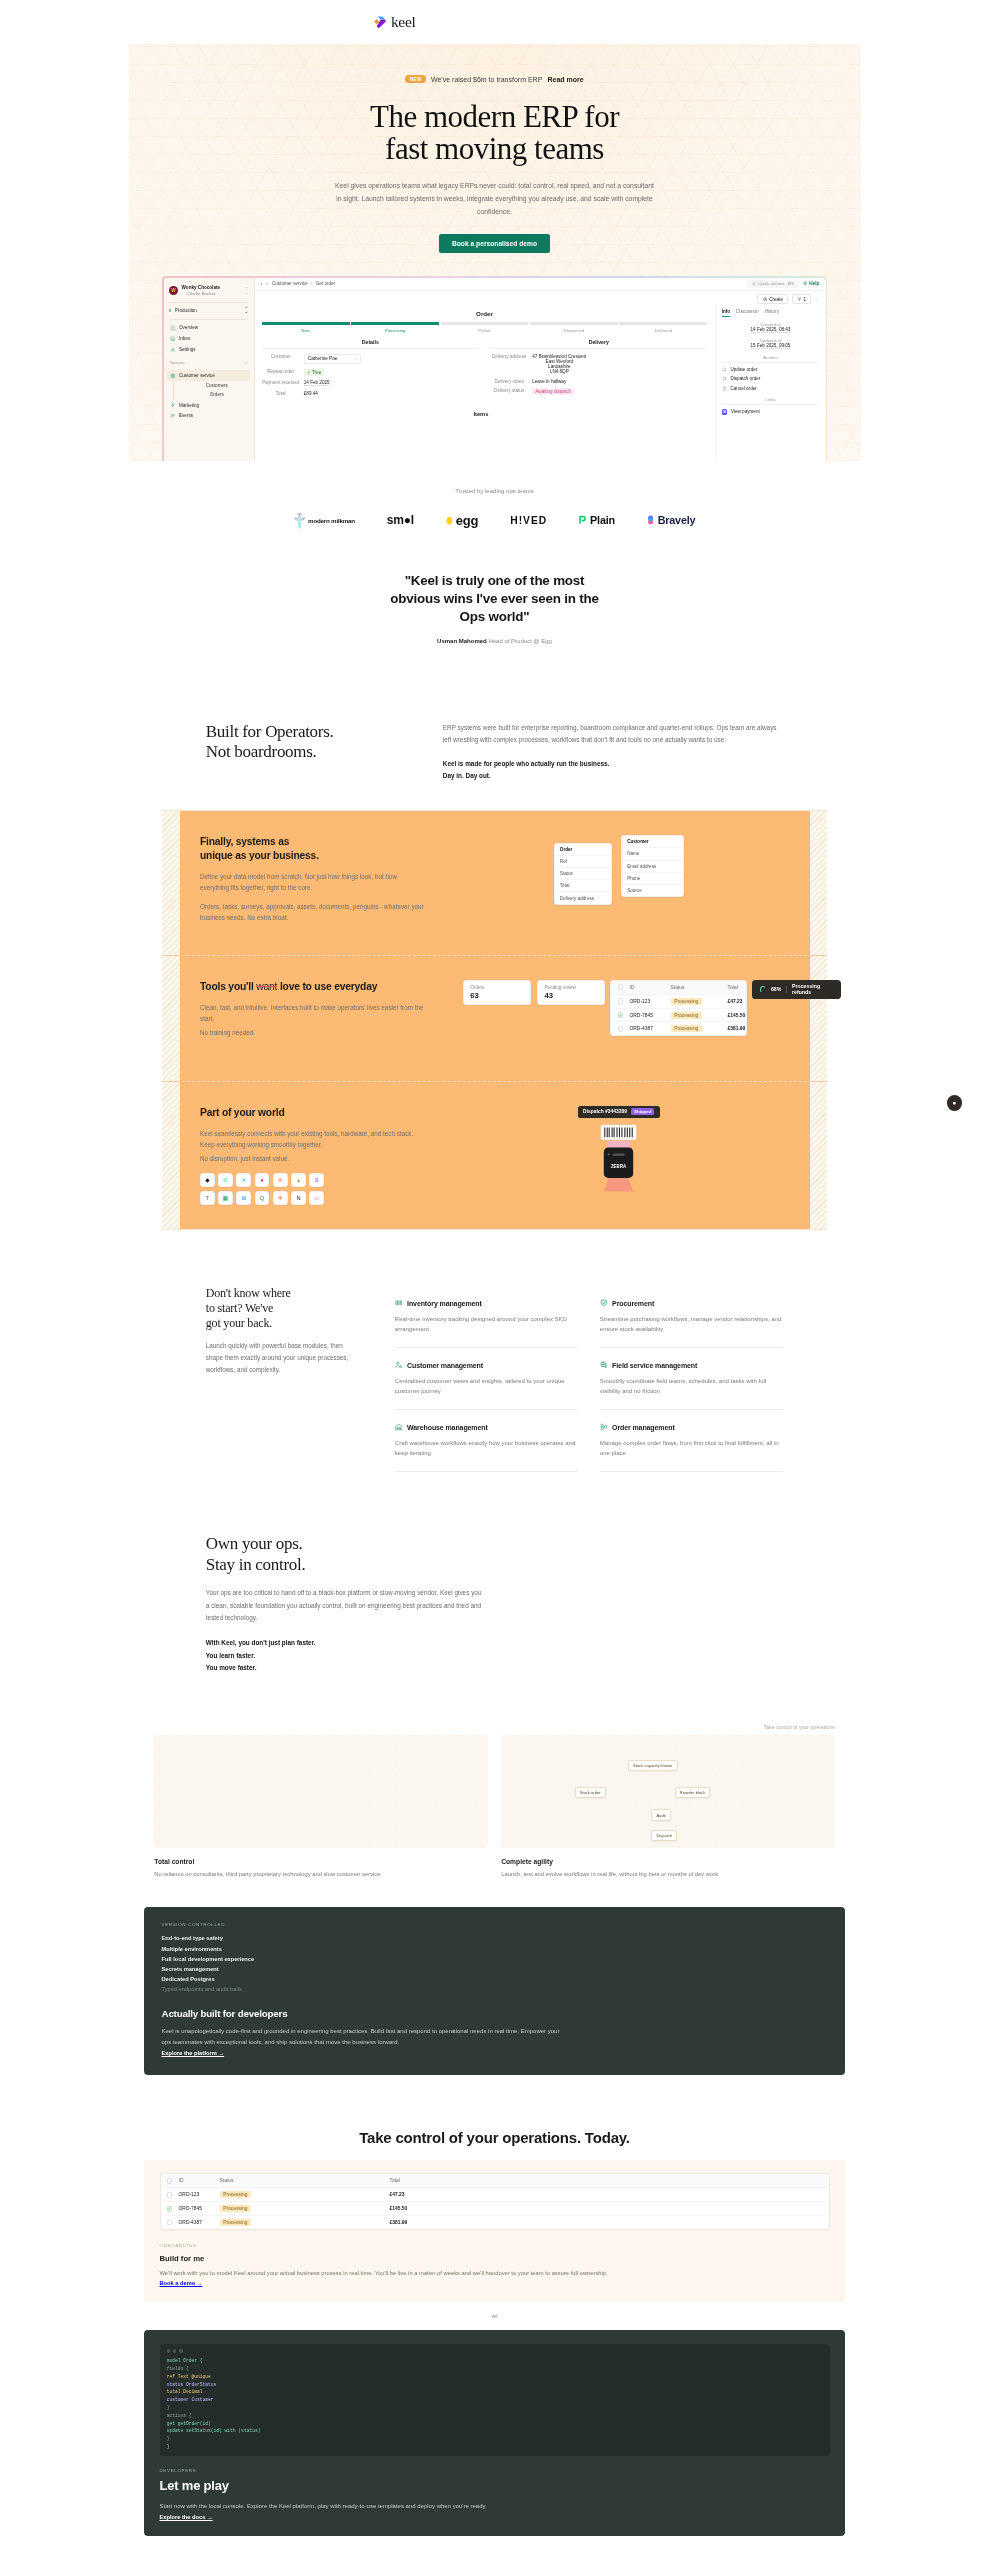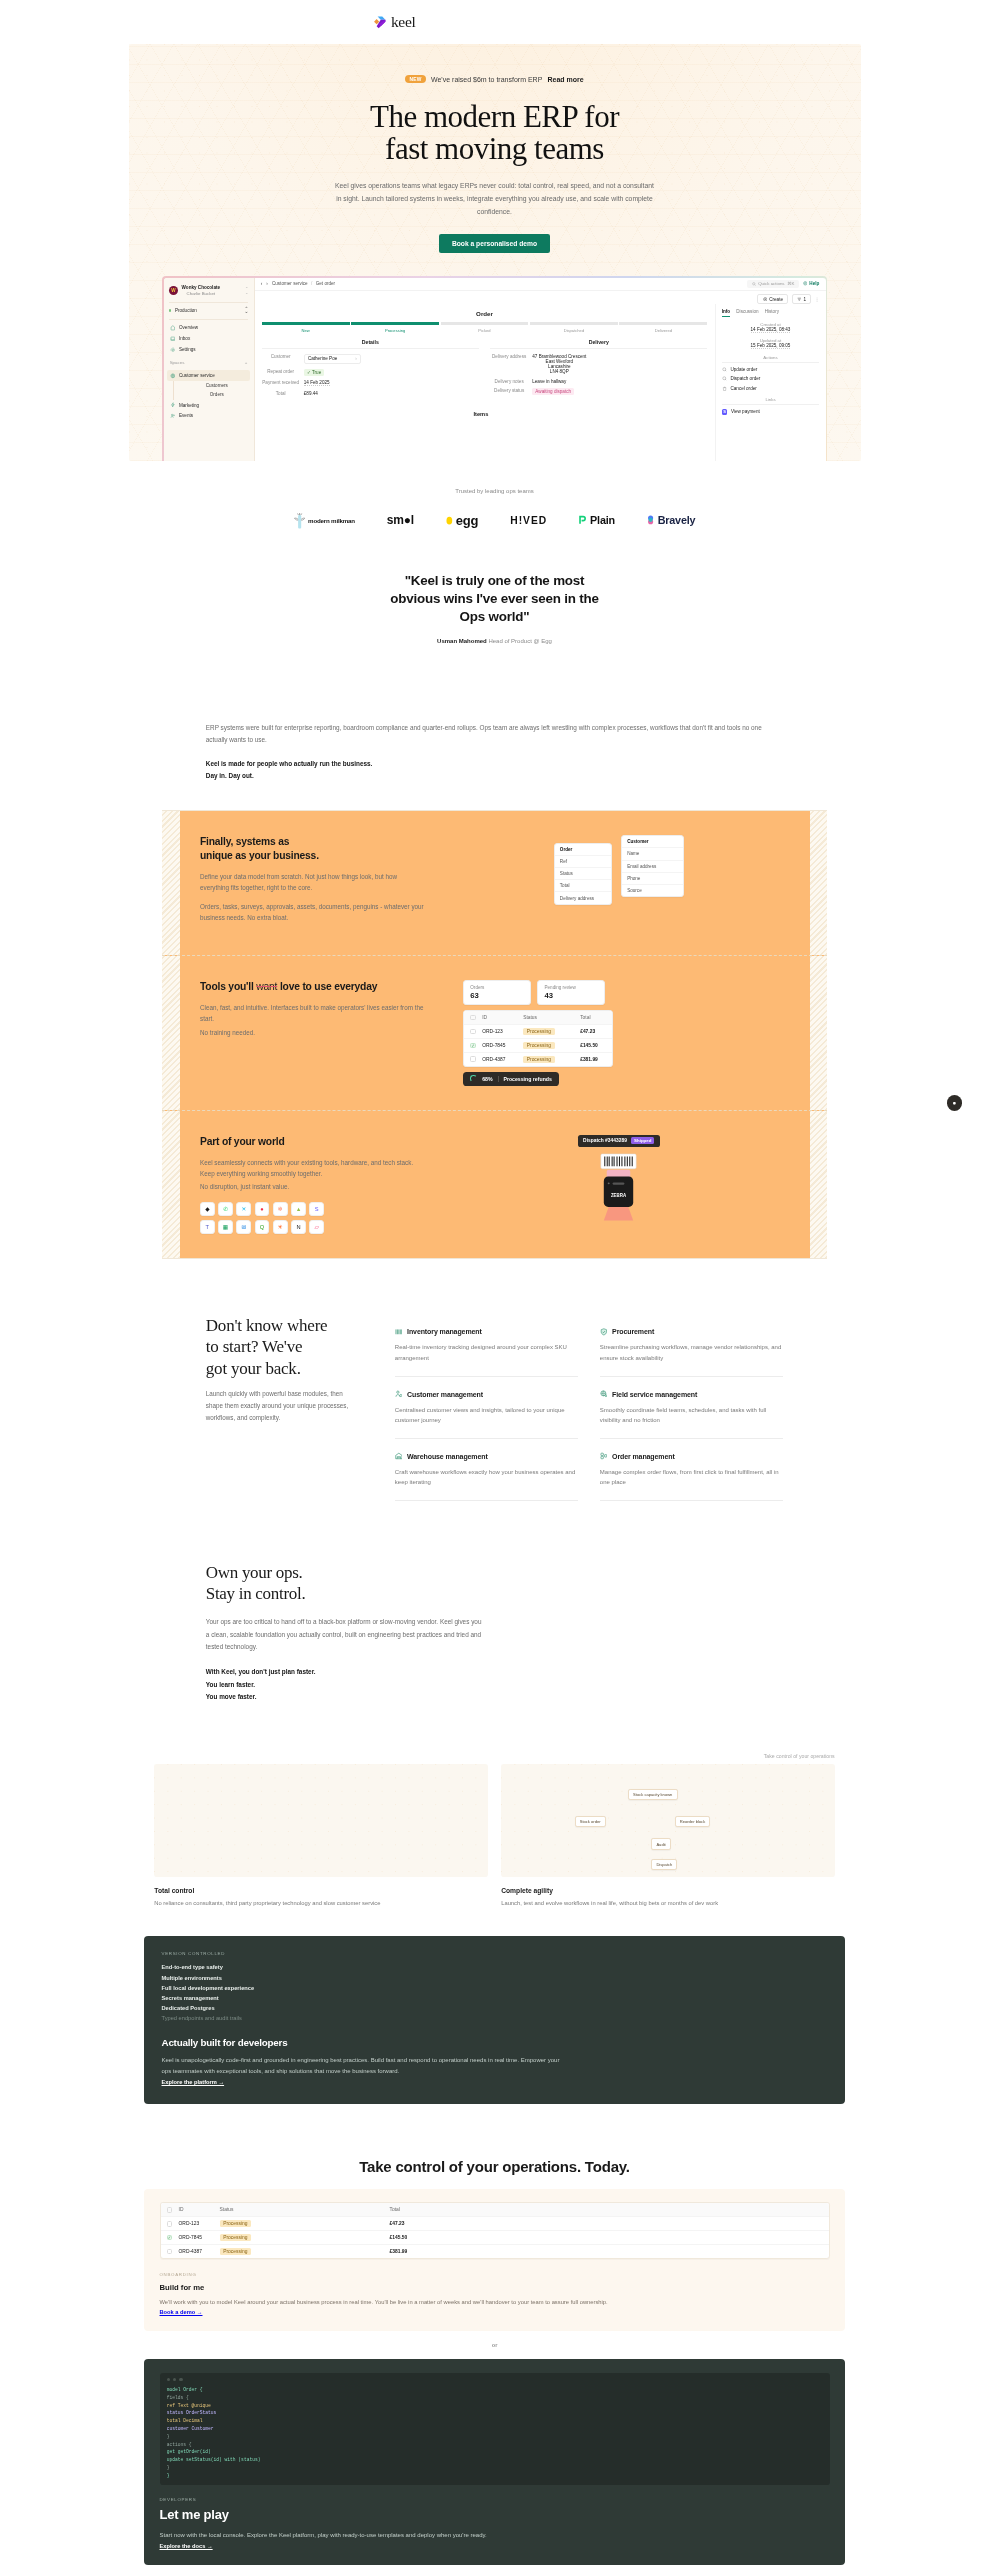--- a/index.html
+++ b/index.html
@@ -185,21 +185,21 @@
   .toast .div{width:0.5px;height:6.2px;background:#55504a;}
   .pillchip{display:inline-flex;align-items:center;gap:4.1px;background:#2e2b27;color:#fff;border-radius:2.6px;padding:2.6px 5.2px;font-size:4.9px;font-weight:700;}
   .pillchip .ship{background:#8f5fe8;border-radius:1.5px;padding:1px 3.1px;font-size:4.4px;}
   .int-grid{display:grid;grid-template-columns:repeat(7,1fr);gap:3.6px;width:124px;}
   .int-tile{height:14px;background:#fff;border:0.5px solid #f0f0f0;border-radius:3.1px;display:flex;align-items:center;justify-content:center;font-size:5.7px;box-shadow:0 0.5px 1px rgba(0,0,0,.03);}
   .scanner{width:49px;}
 
   
   .mods{max-width:598px;margin:56px auto 0;display:flex;gap:34px;padding:0 10.3px;}
   .mods-left{width:155px;flex:none;}
-  .mods-title{font-family:"Liberation Serif",serif;font-size:17px;line-height:1.26;letter-spacing:-0.2px;}
+  .mods-title{font-family:"Liberation Serif",serif;font-size:12px;line-height:1.26;letter-spacing:-0.2px;}
   .mods-p{margin-top:9.3px;font-size:6.3px;line-height:1.9;color:#6d6d6d;}
   .mods-grid{flex:1;display:grid;grid-template-columns:1fr 1fr;column-gap:21.6px;row-gap:0;}
   .mod{padding:13.4px 0 12.4px;border-bottom:1px solid #ececec;}
   .mod-h{display:flex;align-items:center;gap:4.6px;font-size:7px;font-weight:700;letter-spacing:-0.1px;}
   .mod-ic{width:7.7px;height:7.7px;color:#2e8f6f;flex:none;}
   .mod-p{margin-top:6.7px;font-size:6px;line-height:1.75;color:#7a7a7a;}
 
   
   .oyo{max-width:598px;margin:62px auto 0;padding:0 10.3px;}
   .oyo-t{font-family:"Liberation Serif",serif;font-size:17px;line-height:1.2;letter-spacing:-0.3px;}
@@ -549,20 +549,26 @@
   <div class="quote">
     <span style="display:block;max-width:216px;margin:0 auto;">"Keel is truly one of the most obvious wins I've ever seen in the Ops world"</span>
   </div>
   <div class="quote-by">
     <b>Usman Mahomed</b>
     <span>Head of Product @ Egg</span>
   </div>
 </section>
 
 <section class="bfo">
+  <div class="bfo-left">
+    <div class="bfo-title">
+      <span>Built for Operators.</span><br>
+      <span>Not boardrooms.</span>
+    </div>
+  </div>
   <div class="bfo-right">
     <span>ERP systems were built for enterprise reporting, boardroom compliance and quarter-end rollups. Ops team are always left wrestling with complex processes, workflows that don't fit and tools no one actually wants to use.</span>
     <span class="strong">Keel is made for people who actually run the business.</span>
     <span class="strong" style="margin-top:0">Day in. Day out.</span>
   </div>
 </section>
 
 <div class="feat-wrap">
 
   <div class="feat-row">
@@ -593,21 +599,21 @@
   </div>
 
   <div class="feat-row">
     <div class="feat-text">
       <div class="feat-h">
         <span>Tools you'll </span><span class="strike">want</span><b> love</b><span> to use everyday</span>
       </div>
       <div class="feat-p">Clean, fast, and intuitive. Interfaces built to make operators' lives easier from the start.</div>
       <div class="feat-p" style="margin-top:-5.2px">No training needed.</div>
     </div>
-    <div class="feat-art" style="flex-direction:column;align-items:flex-start;gap:5.2px;padding-left:15.5px;">
+    <div class="feat-art" style="flex-direction:row;align-items:flex-start;gap:5.2px;padding-left:15.5px;">
       <div style="display:flex;gap:6.2px;">
         <div class="kpi" style="width:68px;">
           <div class="k">Orders</div>
           <div class="v">63</div>
         </div>
         <div class="kpi" style="width:68px;">
           <div class="k">Pending review</div>
           <div class="v">43</div>
         </div>
       </div>

